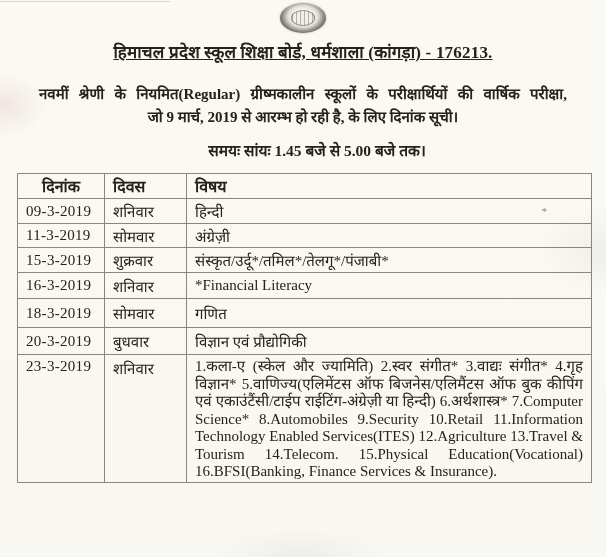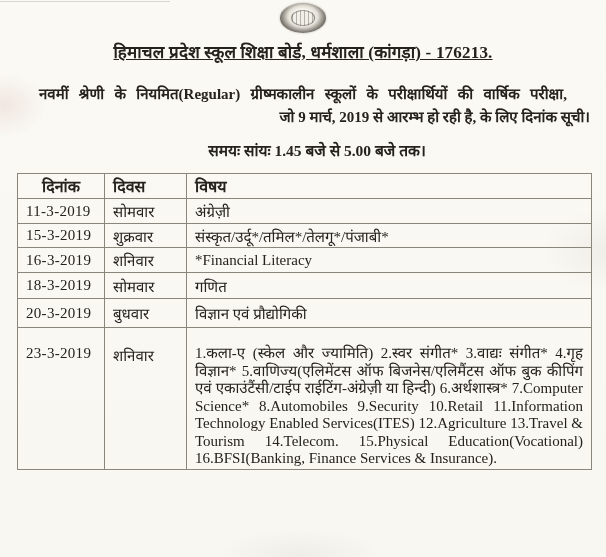--- a/index.html
+++ b/index.html
@@ -53,21 +53,21 @@
     margin: 20px 39px 0;
     font-size: 15px;
     font-weight: bold;
     text-align: justify;
     text-align-last: justify;
   }
   .intro-l2 {
     margin: 3px 16px 0;
     font-size: 15px;
     font-weight: bold;
-    text-align: right;
+    text-align: center;
   }
   .time-line {
     margin: 13px 0 0;
     font-size: 15.5px;
     font-weight: bold;
     text-align: center;
     padding-left: 28px;
   }
   
   table.sheet {
@@ -92,21 +92,21 @@
   table.sheet th.c-date { text-align: center; }
   tbody tr:nth-child(1) { height: 25px; }
   tbody tr:nth-child(2) { height: 24px; }
   tbody tr:nth-child(3) { height: 25px; }
   tbody tr:nth-child(4) { height: 26px; }
   tbody tr:nth-child(5) { height: 29px; }
   tbody tr:nth-child(6) { height: 27px; }
   tbody tr:nth-child(7) { height: 24px; }
   tbody tr:nth-child(8) { height: 26px; }
   td.date-cell { font-size: 15px; letter-spacing: 0.3px; }
-  tr.row-last td { vertical-align: top; padding-top: 17px; }
+  tr.row-last td { vertical-align: top; padding-top: 3px; }
   td.subject-long {
     text-align: justify;
     line-height: 17.5px;
     padding-right: 5px;
   }
   td.pos-rel { position: relative; }
   .scan-mark {
     position: absolute; right: 44px; top: 6px;
     font-size: 11px; color: #6f6b63; opacity: 0.8;
   }
@@ -136,20 +136,28 @@
     </colgroup>
     <thead>
       <tr>
         <th class="c-date">दिनांक</th>
         <th>दिवस</th>
         <th>विषय</th>
       </tr>
     </thead>
     <tbody>
       <tr>
+        <td class="date-cell">09-3-2019</td>
+        <td>शनिवार</td>
+        <td class="pos-rel">
+          <span>हिन्दी</span>
+          <span class="scan-mark">*</span>
+        </td>
+      </tr>
+      <tr>
         <td class="date-cell">11-3-2019</td>
         <td>सोमवार</td>
         <td>अंग्रेज़ी</td>
       </tr>
       <tr>
         <td class="date-cell">15-3-2019</td>
         <td>शुक्रवार</td>
         <td>संस्कृत/उर्दू*/तमिल*/तेलगू*/पंजाबी*</td>
       </tr>
       <tr>

